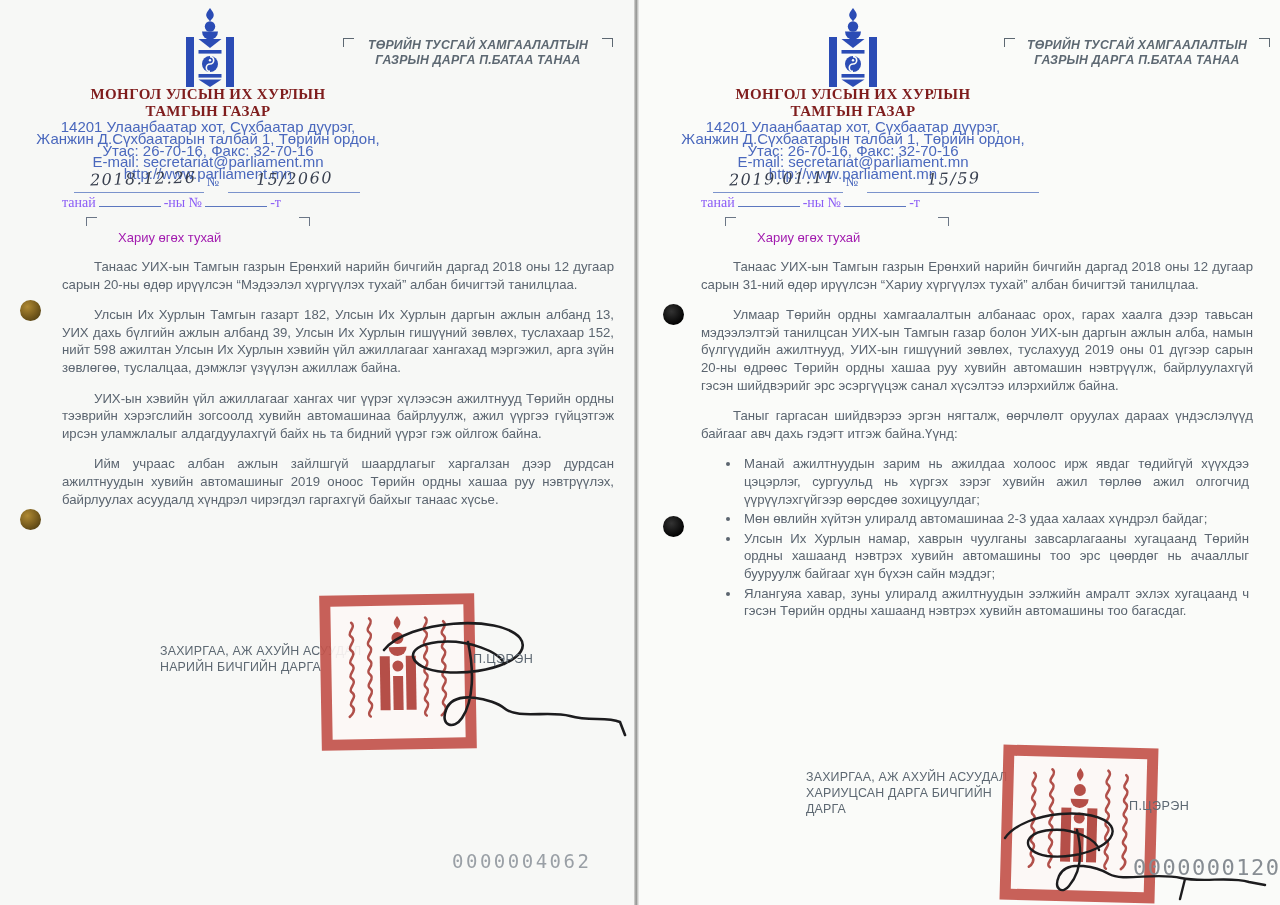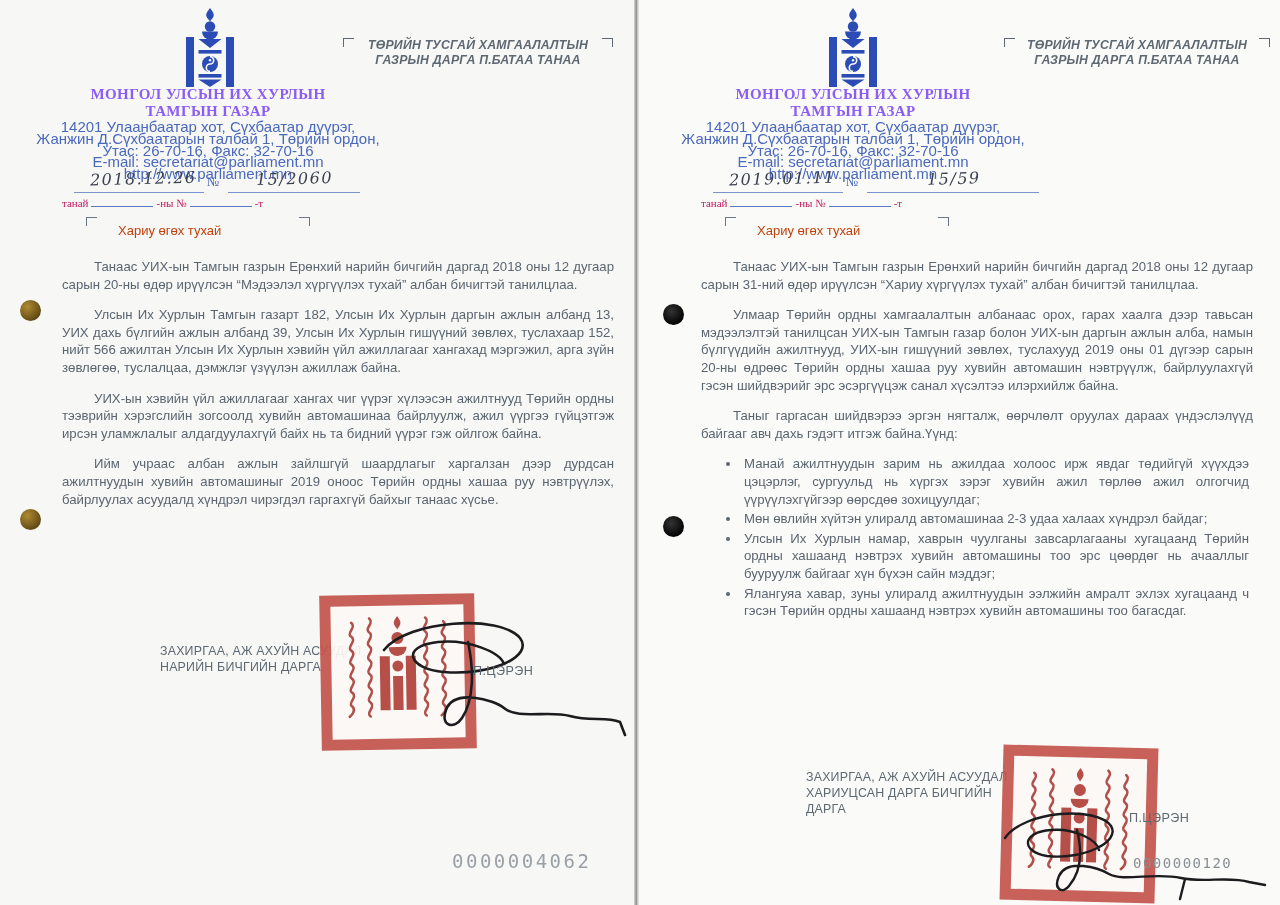--- a/index.html
+++ b/index.html
@@ -14,85 +14,85 @@
     background:linear-gradient(90deg,#d9d9d7 0%, #8f908e 45%, #c4c5c3 70%, #efefed 100%); }
 
   .hole { position:absolute; border-radius:50%; width:21px; height:21px; }
   .hole.brass { background:radial-gradient(circle at 35% 32%, #b08a33, #74591c 55%, #463710 95%); }
   .hole.black { background:radial-gradient(circle at 40% 35%, #333, #000 75%); }
 
   .emblem { position:absolute; left:182px; top:7px; width:56px; height:80px; }
   #page-right .emblem { left:186px; }
 
   .org-title { position:absolute; top:86px; left:28px; width:360px; text-align:center;
-    font-family:"Liberation Serif", serif; font-weight:bold; color:#8b5cf6;
+    font-family:"Liberation Serif", serif; font-weight:bold; color:#7f1d1d;
     font-size:15px; line-height:16.5px; letter-spacing:0.4px; }
   #page-right .org-title { left:34px; }
 
   .address { position:absolute; top:121px; left:28px; width:360px; text-align:center;
     color:#4a68bd; font-size:15px; line-height:11.8px; }
   #page-right .address { left:34px; }
 
   .date-line { position:absolute; top:166px; left:60px; width:360px; height:32px; }
   .dl-seg { position:absolute; top:26px; border-bottom:1.7px solid #7b93cc; }
   .dl-seg1 { left:14px; width:130px; }
   .dl-seg2 { left:168px; width:132px; }
   #page-right .dl-seg2 { width:172px; }
   .dl-no { position:absolute; left:147px; top:8px; color:#4a68bd;
     font-family:"Liberation Serif", serif; font-size:13px; }
   .hw { position:absolute; top:3px; font-family:"DejaVu Serif", serif; font-style:italic;
     color:#39404f; font-size:16px; letter-spacing:1.5px; transform:rotate(-1.5deg); white-space:nowrap; }
   .hw-date { left:30px; }
   .hw-ref  { left:196px; }
   #page-right .hw-ref { left:228px; }
 
-  .ref-line { position:absolute; top:195px; left:62px; width:260px; color:#be185d;
-    font-family:"Liberation Serif", serif; font-size:11px; white-space:nowrap; }
+  .ref-line { position:absolute; top:195px; left:62px; width:260px; color:#8b5cf6;
+    font-family:"Liberation Serif", serif; font-size:14px; white-space:nowrap; }
   .blank { display:inline-block; width:62px; height:11px;
     border-bottom:1.3px solid #5c77bf; margin:0 3px; }
 
   .subject-area { position:absolute; top:217px; left:86px; width:224px; height:32px; }
   .cm { position:absolute; width:10px; height:8px; }
   .cm.tl { left:0; top:0; border-left:1.6px solid #6b7686; border-top:1.6px solid #6b7686; }
   .cm.tr { right:0; top:0; border-right:1.6px solid #6b7686; border-top:1.6px solid #6b7686; }
-  .subject-text { position:absolute; left:32px; top:6px; font-size:13px; color:#c2410c; }
+  .subject-text { position:absolute; left:32px; top:13px; font-size:13px; color:#a21caf; }
 
   .recipient { position:absolute; top:36px; left:344px; width:268px; text-align:center;
     font-size:12.3px; font-weight:600; color:#5d6872; line-height:14.8px; letter-spacing:0.2px;
     padding-top:2px;font-style:italic; }
   #page-right .recipient { left:366px; width:264px; }
   .recipient .cm.tl { left:-1px; top:2px; border-color:#5d6872; }
   .recipient .cm.tr { right:-1px; top:2px; border-color:#5d6872; }
 
   .body-text { position:absolute; top:258px; left:62px; width:552px;
     font-size:13.2px; line-height:17.6px; color:#5b6570; text-align:justify; }
   .body-text p { margin:0 0 13px 0; text-indent:32px; }
   .body-text ul { margin:0 0 13px 40px; padding:0; }
   .body-text li { margin:0 4px 2px 0; padding-left:3px; }
 
   .sig-title { position:absolute; font-size:12.4px; color:#5d6872; line-height:16px;
     letter-spacing:0.2px; font-weight:500; }
   #sig-title-1 { top:643px; left:160px; }
   #sig-title-2 { top:769px; left:167px; }
-  .sig-name { position:absolute; font-size:12.6px; color:#5d6872; letter-spacing:0.4px;margin-top:12px; }
+  .sig-name { position:absolute; font-size:12.6px; color:#5d6872; letter-spacing:0.4px; }
   #sig-name-1 { top:652px; left:473px; }
   #sig-name-2 { top:799px; left:490px; }
 
   .stamp { position:absolute; width:160px; height:160px; opacity:0.92; }
   #stamp-1 { left:318px; top:592px; transform:rotate(-1deg); }
   #stamp-2 { left:360px; top:744px; transform:rotate(1.5deg); }
 
   .signature { position:absolute; }
   #sig-svg-1 { left:288px; top:612px; width:340px; height:135px; }
   #sig-svg-2 { left:338px; top:806px; width:300px; height:95px; }
 
   .doc-number { position:absolute; font-family:"DejaVu Sans Mono", monospace;
     color:#9aa0a6; white-space:nowrap; }
   #doc-number-1 { left:452px; top:850px; font-size:19px; letter-spacing:2.5px; }
-  #doc-number-2 { left:494px; top:855px; font-size:14px; letter-spacing:1.5px; color:#878d93; }
+  #doc-number-2 { left:494px; top:855px; font-size:22px; letter-spacing:1.5px; color:#878d93; }
 </style>
 </head>
 <body>
 
 <div id="scan">
 
   <div class="page" id="page-left">
     <div class="hole brass" style="left:20px; top:300px;"></div>
     <div class="hole brass" style="left:20px; top:509px;"></div>
 
@@ -146,21 +146,21 @@
     </div>
 
     <div class="subject-area">
       <span class="cm tl"></span>
       <span class="cm tr"></span>
       <div class="subject-text">Хариу өгөх тухай</div>
     </div>
 
     <div class="body-text">
       <p>Танаас УИХ-ын Тамгын газрын Ерөнхий нарийн бичгийн даргад 2018 оны 12 дугаар сарын 20-ны өдөр ирүүлсэн “Мэдээлэл хүргүүлэх тухай” албан бичигтэй танилцлаа.</p>
-      <p>Улсын Их Хурлын Тамгын газарт 182, Улсын Их Хурлын даргын ажлын албанд 13, УИХ дахь бүлгийн ажлын албанд 39, Улсын Их Хурлын гишүүний зөвлөх, туслахаар 152, нийт 566 ажилтан Улсын Их Хурлын хэвийн үйл ажиллагааг хангахад мэргэжил, арга зүйн зөвлөгөө, туслалцаа, дэмжлэг үзүүлэн ажиллаж байна.</p>
+      <p>Улсын Их Хурлын Тамгын газарт 182, Улсын Их Хурлын даргын ажлын албанд 13, УИХ дахь бүлгийн ажлын албанд 39, Улсын Их Хурлын гишүүний зөвлөх, туслахаар 152, нийт 598 ажилтан Улсын Их Хурлын хэвийн үйл ажиллагааг хангахад мэргэжил, арга зүйн зөвлөгөө, туслалцаа, дэмжлэг үзүүлэн ажиллаж байна.</p>
       <p>УИХ-ын хэвийн үйл ажиллагааг хангах чиг үүрэг хүлээсэн ажилтнууд Төрийн ордны тээврийн хэрэгслийн зогсоолд хувийн автомашинаа байрлуулж, ажил үүргээ гүйцэтгэж ирсэн уламжлалыг алдагдуулахгүй байх нь та бидний үүрэг гэж ойлгож байна.</p>
       <p>Ийм учраас албан ажлын зайлшгүй шаардлагыг харгалзан дээр дурдсан ажилтнуудын хувийн автомашиныг 2019 оноос Төрийн ордны хашаа руу нэвтрүүлэх, байрлуулах асуудалд хүндрэл чирэгдэл гаргахгүй байхыг танаас хүсье.</p>
     </div>
 
     <div class="sig-title" id="sig-title-1">
       <div>ЗАХИРГАА, АЖ АХУЙН АСУУДАЛ</div>
       <div>НАРИЙН БИЧГИЙН ДАРГА</div>
     </div>
 
     <div class="stamp" id="stamp-1">

